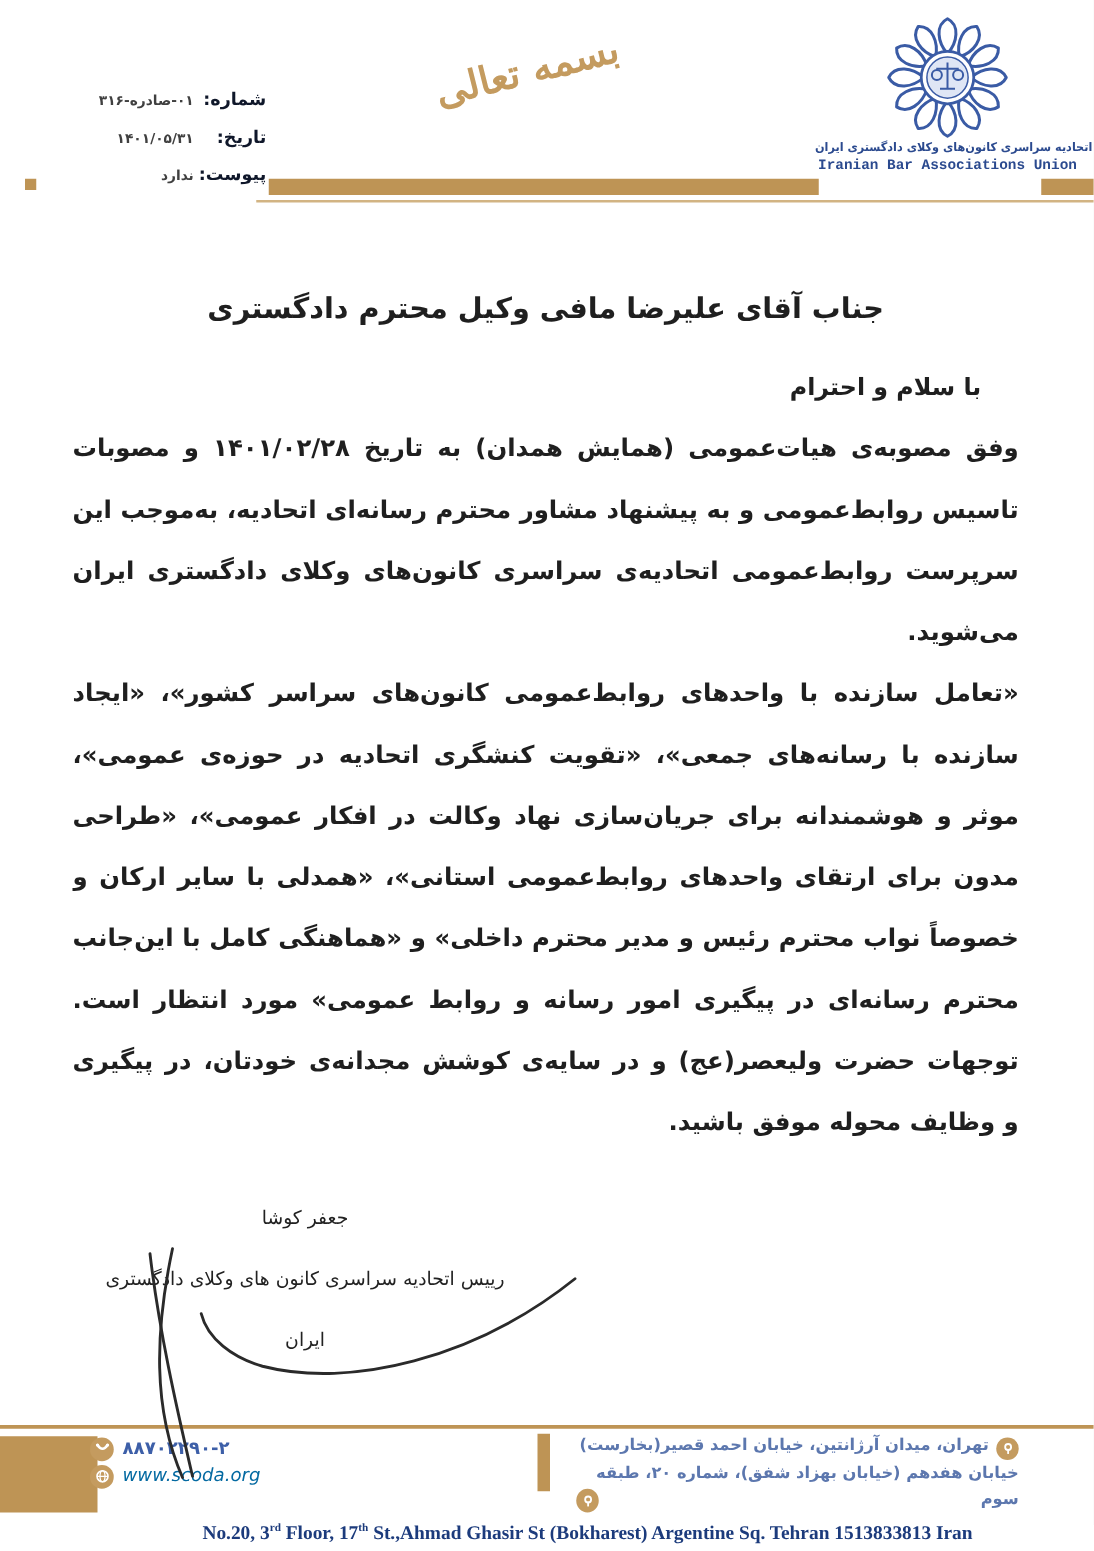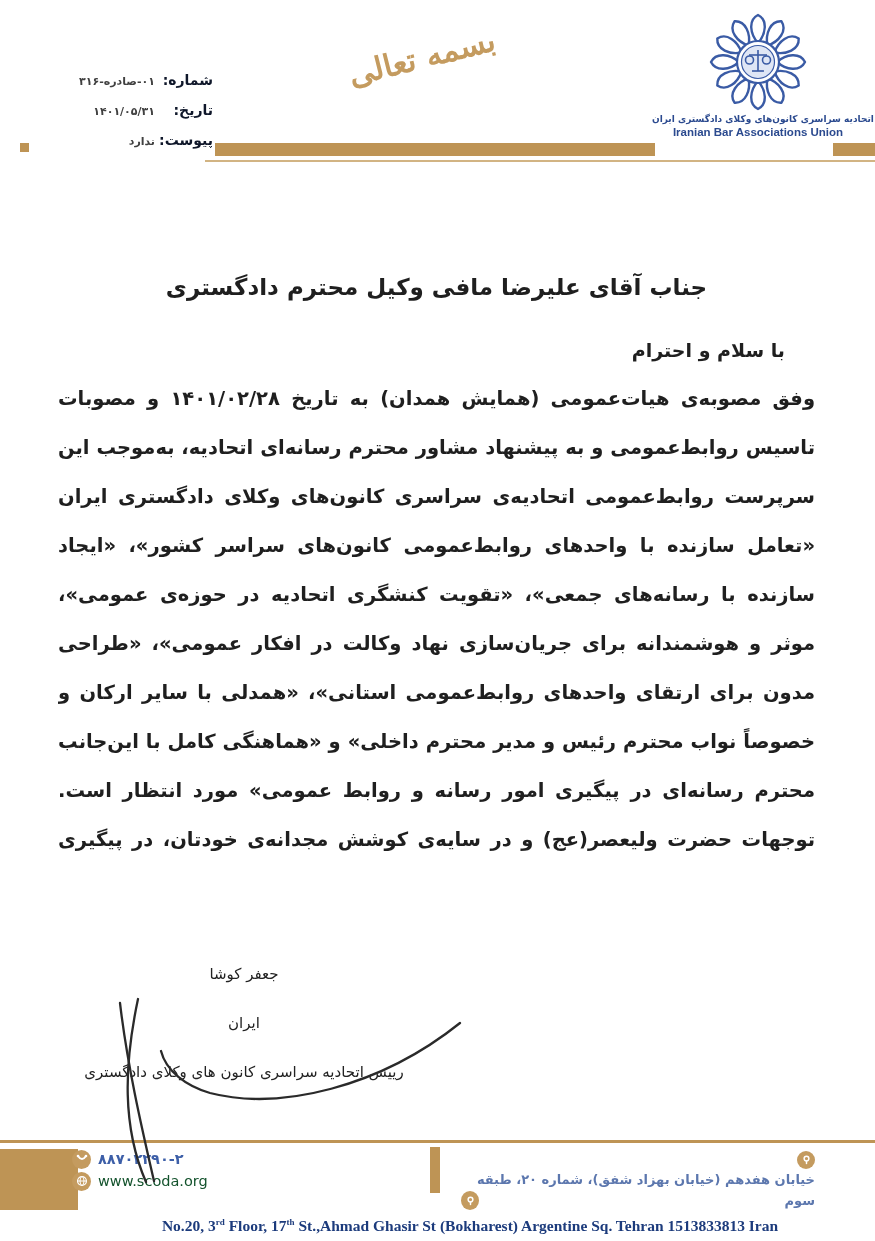--- a/index.html
+++ b/index.html
@@ -13,32 +13,32 @@
   .ref-value{color:#404040;font-size:11px;font-weight:bold;flex:1;text-align:right;}
 
   
   .bismillah{position:absolute;left:328px;top:22px;width:190px;height:80px;
     color:#c49b5f;font-size:31px;font-weight:bold;font-family:"DejaVu Serif",serif;
     transform:rotate(-14deg);text-align:center;line-height:70px;letter-spacing:-2px;}
 
   
   .logo-block{position:absolute;left:652px;top:12px;width:212px;text-align:center;}
   .logo-fa{font-size:9px;color:#2b4a8f;white-space:nowrap;margin-top:2px;font-weight:bold;transform:scaleY(1.05);}
-  .logo-en{font-size:11.5px;color:#2b4a8f;font-weight:bold;font-family:Liberation Sans, sans-serif;white-space:nowrap;margin-top:2px;}
+  .logo-en{font-size:11.5px;color:#2b4a8f;font-weight:bold;font-family:Liberation Mono, monospace;white-space:nowrap;margin-top:2px;}
 
   
   .bar{position:absolute;background:#be9455;}
   .bar-main{left:215px;top:143px;width:440px;height:13px;}
   .bar-right{left:833px;top:143px;width:42px;height:13px;}
   .bar-chip{left:20px;top:143px;width:9px;height:9px;}
   .bar-thin{left:205px;top:160px;width:670px;height:2px;background:#d2b483;}
 
   
   .letter{position:absolute;left:58px;top:226px;width:757px;direction:rtl;color:#1f1f1f;}
-  .letter-title{text-align:center;font-weight:bold;font-size:23px;line-height:42px;margin-top:40px;}
+  .letter-title{text-align:center;font-weight:bold;font-size:23px;line-height:42px;}
   .salutation{margin-top:26px;text-align:right;padding-left:0;font-size:19px;font-weight:bold;line-height:32px;
     padding-right:30px;}
   .body-lines{margin-top:8px;}
   .bline{height:49px;line-height:49px;overflow:hidden;font-size:19.5px;font-weight:bold;
     text-align:justify;text-align-last:justify;}
   .bline::after{content:"";display:inline-block;width:100%;height:0;}
   .bline.last{text-align:right;text-align-last:right;}
   .bline.last::after{content:none;}
 
   
@@ -51,21 +51,21 @@
   .footer-block-left{position:absolute;left:0;top:1149px;width:78px;height:61px;background:#be9455;}
   .footer-sep{position:absolute;left:430px;top:1147px;width:10px;height:46px;background:#be9455;}
 
   .contact-col{position:absolute;top:1148px;}
   .col-a{left:72px;width:168px;}
   .col-b{left:264px;width:162px;}
   .c-row{display:flex;align-items:center;height:22px;gap:7px;}
   .cicon{width:19px;height:19px;border-radius:50%;background:#c49b5f;flex:0 0 19px;
     display:flex;align-items:center;justify-content:center;}
   .num{color:#3d5fa8;font-size:14.5px;font-weight:bold;letter-spacing:1px;}
-  .web{color:#14532d;font-size:14.5px;}
+  .web{color:#0369a1;font-size:14.5px;font-style:italic;}
 
   .addr-fa{position:absolute;left:445px;top:1146px;width:370px;direction:rtl;text-align:right;
     color:#5c77ae;font-size:13px;line-height:21px;font-weight:bold;}
   .addr-fa .pin-inline{display:inline-flex;vertical-align:-4px;margin-left:6px;}
 
   .addr-en{position:absolute;left:80px;top:1191px;width:780px;display:flex;align-items:center;gap:7px;
     color:#1c3b7c;font-weight:bold;font-size:15.5px;font-family:"Liberation Serif",serif;flex-direction:column;}
   .addr-en sup{font-size:9px;}
 
   svg{display:block;}
@@ -129,34 +129,36 @@
   <div class="bar bar-chip"></div>
   <div class="bar-thin bar"></div>
 
   <div class="letter">
     <div class="letter-title">جناب آقای علیرضا مافی وکیل محترم دادگستری</div>
     <div class="salutation">با سلام و احترام</div>
     <div class="body-lines" id="body-lines">
         <div class="bline">وفق مصوبه‌ی هیات‌عمومی (همایش همدان) به تاریخ ۱۴۰۱/۰۲/۲۸ و مصوبات کارگروه</div>
         <div class="bline">تاسیس روابط‌عمومی و به پیشنهاد مشاور محترم رسانه‌ای اتحادیه، به‌موجب این حکم به سمت</div>
         <div class="bline">سرپرست روابط‌عمومی اتحادیه‌ی سراسری کانون‌های وکلای دادگستری ایران منصوب</div>
+        <div class="bline last">می‌شوید.</div>
         <div class="bline">«تعامل سازنده با واحدهای روابط‌عمومی کانون‌های سراسر کشور»، «ایجاد ارتباط موثر و</div>
         <div class="bline">سازنده با رسانه‌های جمعی»، «تقویت کنشگری اتحادیه در حوزه‌ی عمومی»، «تولید محتوای</div>
         <div class="bline">موثر و هوشمندانه برای جریان‌سازی نهاد وکالت در افکار عمومی»، «طراحی برنامه‌ی آموزشی</div>
         <div class="bline">مدون برای ارتقای واحدهای روابط‌عمومی استانی»، «همدلی با سایر ارکان و کارکنان اتحادیه</div>
         <div class="bline">خصوصاً نواب محترم رئیس و مدیر محترم داخلی» و «هماهنگی کامل با این‌جانب و مشاور</div>
         <div class="bline">محترم رسانه‌ای در پیگیری امور رسانه و روابط عمومی» مورد انتظار است. امیدوارم که ظل</div>
         <div class="bline">توجهات حضرت ولیعصر(عج) و در سایه‌ی کوشش مجدانه‌ی خودتان، در پیگیری مسئولیت‌ها</div>
+        <div class="bline last">و وظایف محوله موفق باشید.</div>
       </div>
   </div>
 
   <div class="sig-block">
     <div>جعفر کوشا</div>
+    <div>رییس اتحادیه سراسری کانون های وکلای دادگستری</div>
     <div>ایران</div>
-    <div>رییس اتحادیه سراسری کانون های وکلای دادگستری</div>
   </div>
 
   <svg class="sig-svg" viewBox="0 0 440 215">
     <g fill="none" stroke="#2a2a2a" stroke-width="2.3" stroke-linecap="round">
       <path d="M420 38 C 340 102, 240 126, 170 108 C 146 101, 126 86, 121 66"></path>
       <path d="M80 18 C 87 78, 101 140, 114 196"></path>
       <path d="M98 14 C 84 80, 82 142, 106 197"></path>
     </g>
   </svg>
 
@@ -188,21 +190,21 @@
   </div>
 
 
   <div class="addr-fa">
     <div>
       <span class="cicon pin-inline" style="width:18px;height:18px;">
         <svg width="11" height="11" viewBox="0 0 12 12">
             <circle cx="6" cy="5" r="2.6" fill="none" stroke="#fff" stroke-width="1.6"></circle>
             <path d="M6 7.6 L6 10.4" stroke="#fff" stroke-width="1.6" stroke-linecap="round"></path>
           </svg>
-      </span>
+      </span><span>تهران، میدان آرژانتین، خیابان احمد قصیر(بخارست)</span>
     </div>
     <div>خیابان هفدهم (خیابان بهزاد شفق)، شماره ۲۰، طبقه سوم</div>
   </div>
 
   <div class="addr-en">
     <span class="cicon" style="width:18px;height:18px;">
       <svg width="11" height="11" viewBox="0 0 12 12">
           <circle cx="6" cy="5" r="2.6" fill="none" stroke="#fff" stroke-width="1.6"></circle>
           <path d="M6 7.6 L6 10.4" stroke="#fff" stroke-width="1.6" stroke-linecap="round"></path>
         </svg>

